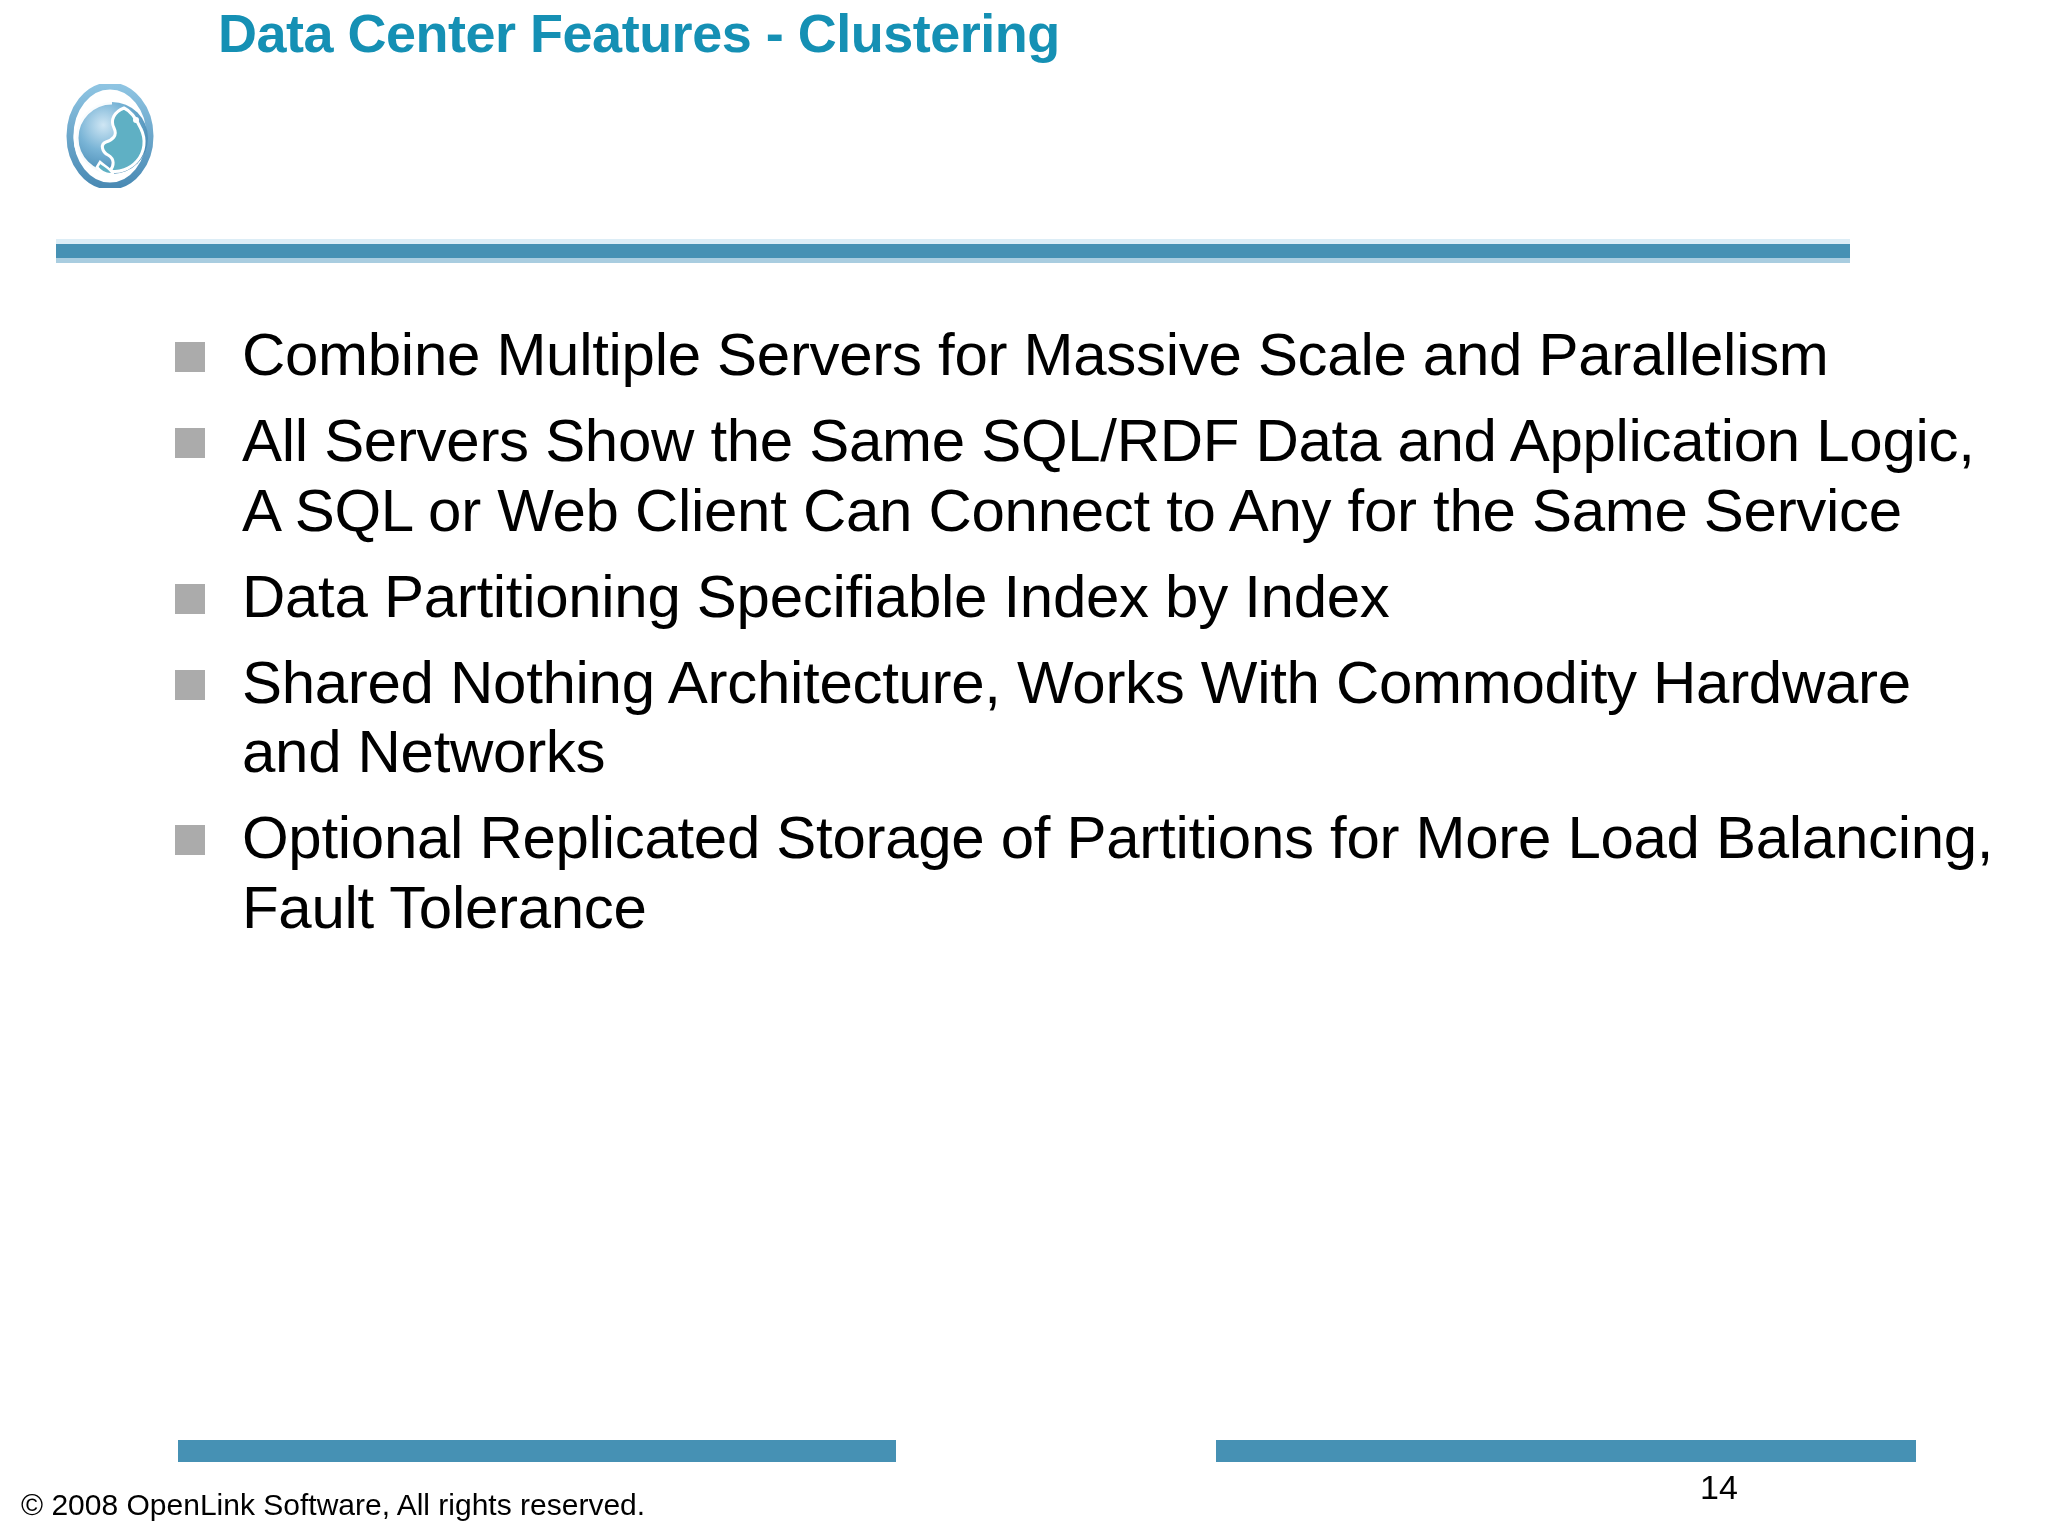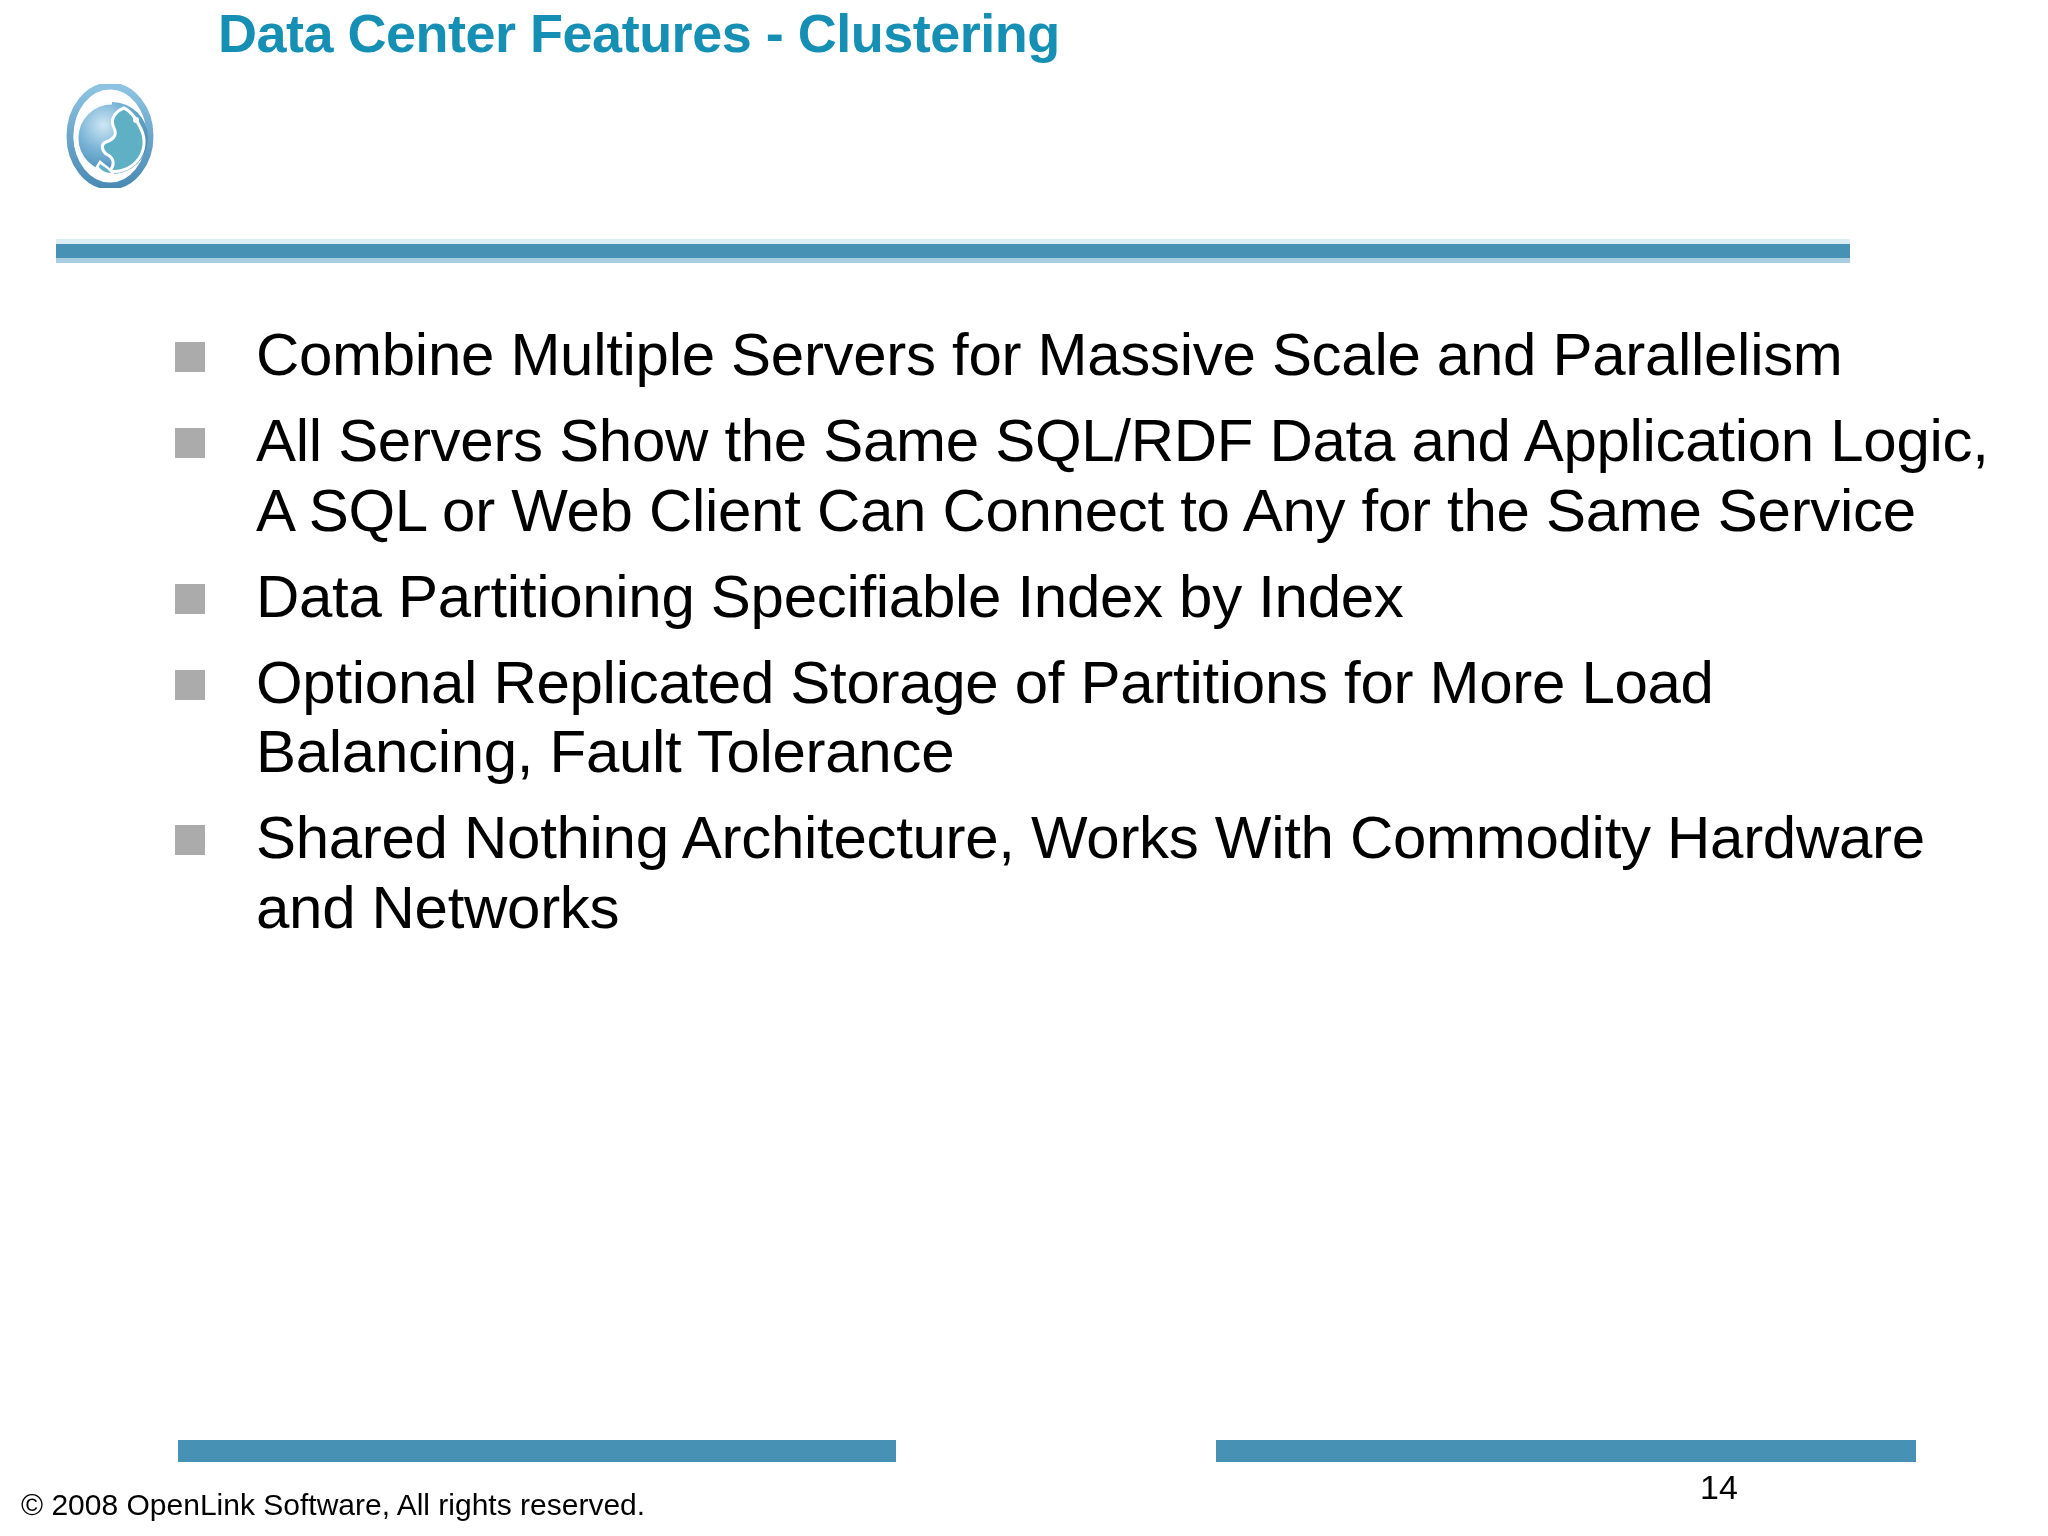--- a/index.html
+++ b/index.html
@@ -77,21 +77,20 @@
   #bullet-list {
     position: absolute;
     left: 175px;
     top: 320px;
     width: 1830px;
   }
   .bullet-row {
     display: flex;
     align-items: flex-start;
     margin-bottom: 16px;
-    gap: 14px;
   }
   .bullet-marker {
     flex: 0 0 auto;
     width: 30px;
     height: 30px;
     background: #ababab;
     margin-top: 22px;
     margin-right: 37px;
   }
   .bullet-text {
@@ -221,26 +220,26 @@
     <div class="bullet-text">All Servers Show the Same SQL/RDF Data and Application Logic, A SQL or Web Client Can Connect to Any for the Same Service</div>
   </div>
 
   <div class="bullet-row">
     <div class="bullet-marker"></div>
     <div class="bullet-text">Data Partitioning Specifiable Index by Index</div>
   </div>
 
   <div class="bullet-row">
     <div class="bullet-marker"></div>
+    <div class="bullet-text">Shared Nothing Architecture, Works With Commodity Hardware and Networks</div>
+  </div>
+
+  <div class="bullet-row">
+    <div class="bullet-marker"></div>
     <div class="bullet-text">Optional Replicated Storage of Partitions for More Load Balancing, Fault Tolerance</div>
-  </div>
-
-  <div class="bullet-row">
-    <div class="bullet-marker"></div>
-    <div class="bullet-text">Shared Nothing Architecture, Works With Commodity Hardware and Networks</div>
   </div>
 
 </div>
 
 <div id="footer">
 
   <div class="footer-bar left"></div>
   <div class="footer-bar right"></div>
 
 

